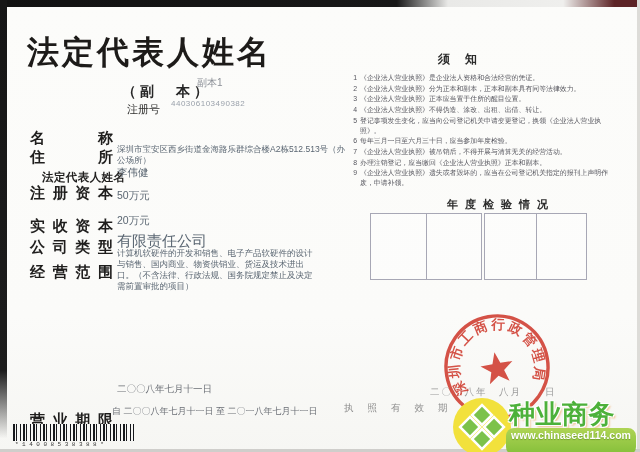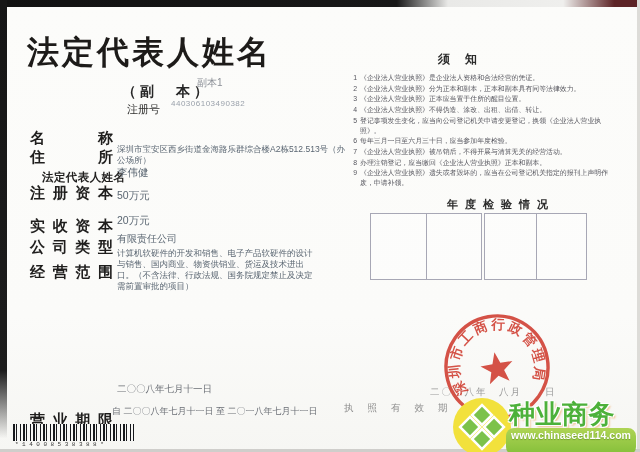--- a/index.html
+++ b/index.html
@@ -90,21 +90,21 @@
   <div class="flabel small" style="top:170px">法定代表人姓名</div>
   <div class="flabel" style="top:184px">注册资本</div>
   <div class="flabel" style="top:217px">实收资本</div>
   <div class="flabel" style="top:238px">公司类型</div>
   <div class="flabel" style="top:263px">经营范围</div>
 
   <div class="fvalue" style="top:144px; width:236px; font-size:8.5px; line-height:10.5px">深圳市宝安区西乡街道金海路乐群综合楼A2栋512.513号（办公场所）</div>
   <div class="fvalue" style="top:166px; font-size:10.5px">李伟健</div>
   <div class="fvalue" style="top:189px; font-size:10.5px">50万元</div>
   <div class="fvalue" style="top:214px; font-size:10.5px">20万元</div>
-  <div class="fvalue" style="top:232px; font-size:10px">有限责任公司</div>
+  <div class="fvalue" style="top:232px; font-size:15px">有限责任公司</div>
   <div class="fvalue" style="top:248px; width:202px; font-size:8.5px; line-height:11px">计算机软硬件的开发和销售、电子产品软硬件的设计与销售、国内商业、物资供销业、货运及技术进出口。（不含法律、行政法规、国务院规定禁止及决定需前置审批的项目）</div>
 
   <div class="fvalue" style="top:383px; font-size:9.5px; color:#6b6f76">二〇〇八年七月十一日</div>
   <div class="flabel" style="top:411px">营业期限</div>
   <div class="fvalue" style="top:405px; left:112px; font-size:9px; color:#6b6f76">自 二〇〇八年七月十一日 至 二〇一八年七月十一日</div>
   <div class="barcode"></div>
   <div class="barcode-digits">*14008538388*</div>
 
   <div class="notice-title">须知</div>
   <div class="notice-list">

